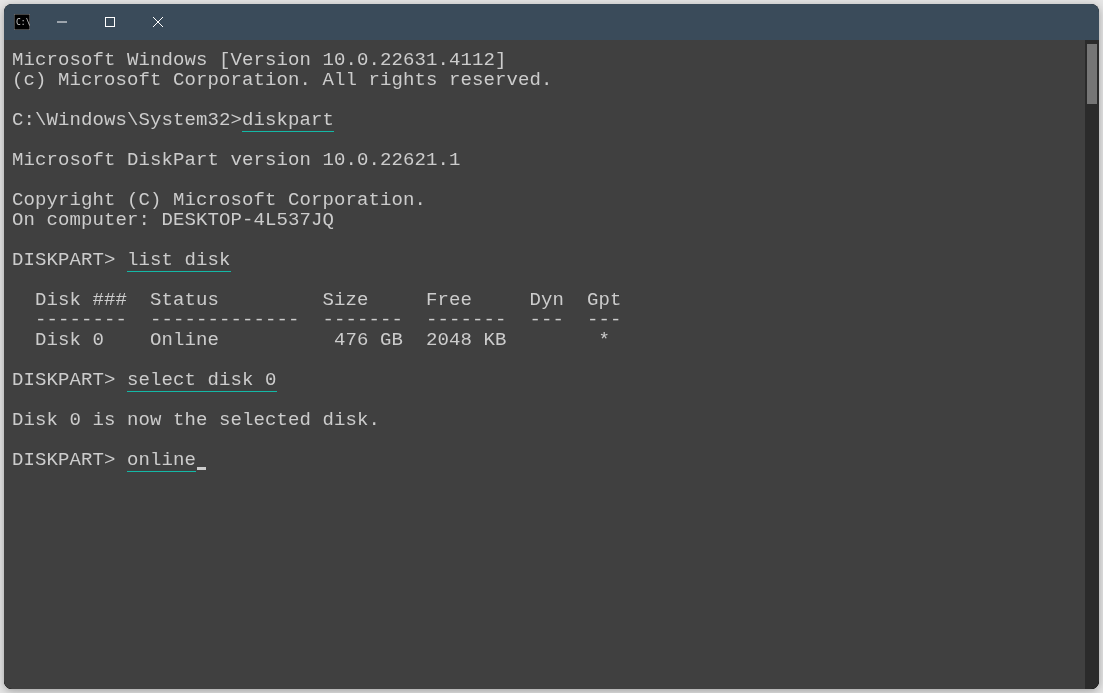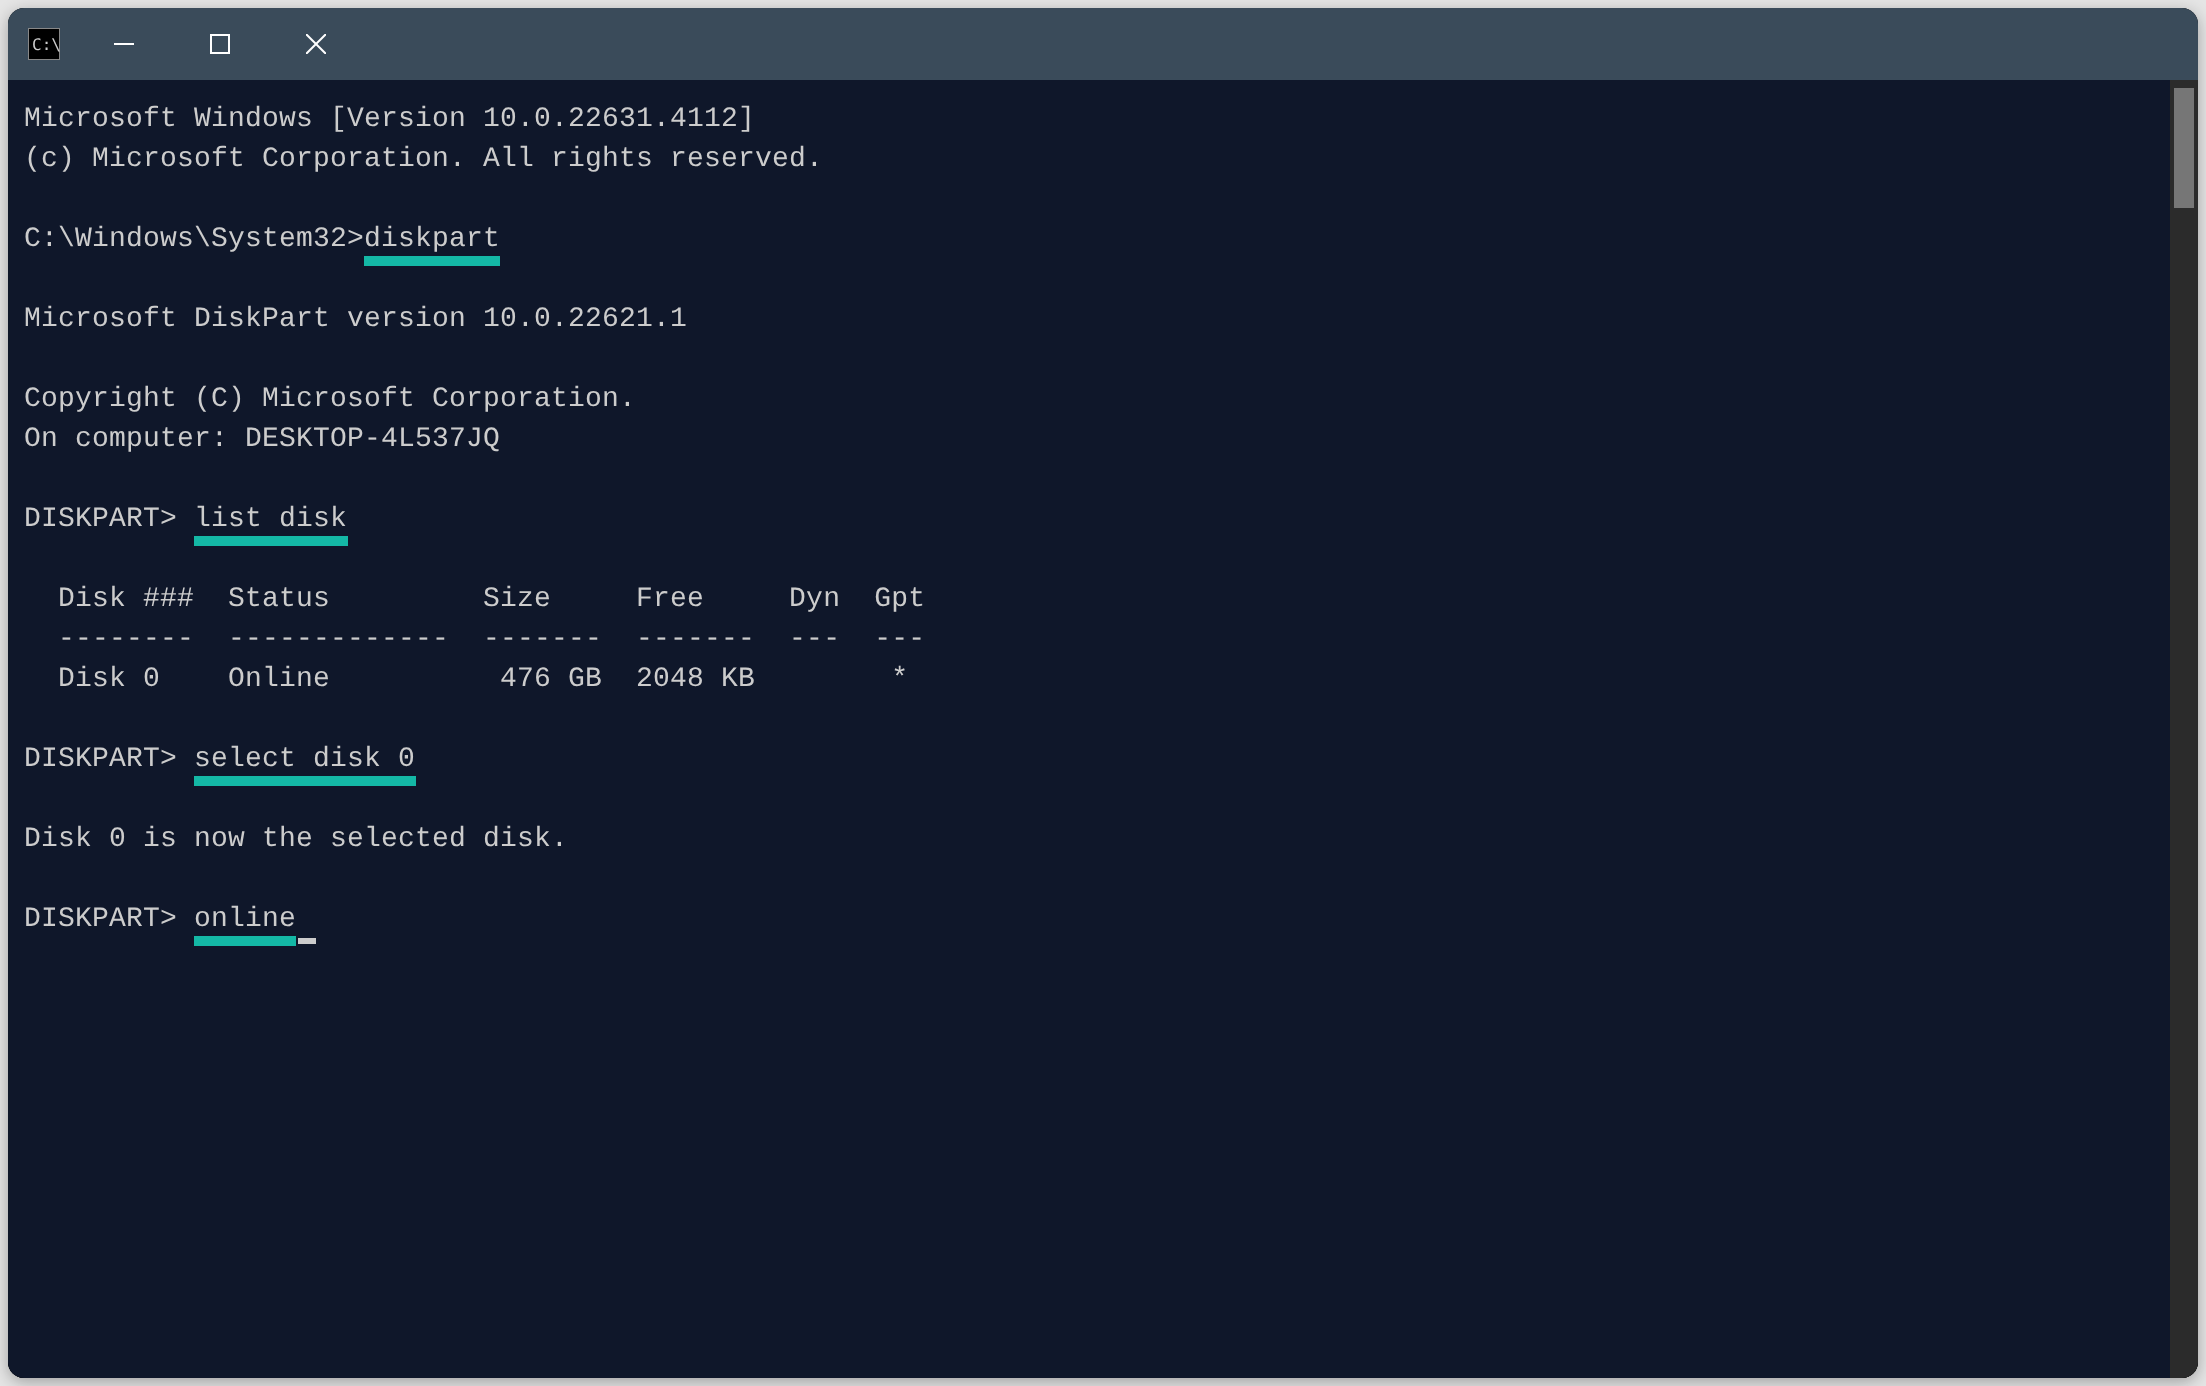--- a/index.html
+++ b/index.html
@@ -63,29 +63,29 @@
     .terminal-area {
       flex: 1;
       display: flex;
       background: #000;
       position: relative;
     }
     .terminal {
       flex: 1;
       padding: 10px 8px;
       font-family: Consolas, "Courier New", monospace;
-      font-size: 14px;
+      font-size: 19px;
       line-height: 20px;
       color: #cccccc;
       white-space: pre;
-      background: #0f172a;
+      background: #404040;
       letter-spacing: 0.1px;
     }
     .underline-red {
-      border-bottom: 5px solid #14b8a6;
+      border-bottom: 1px solid #14b8a6;
       padding-bottom: 0px;
     }
     .cursor {
       display: inline-block;
       width: 9px;
       height: 3px;
       background: #cccccc;
       vertical-align: bottom;
       margin-bottom: 1px;
       margin-left: 1px;

